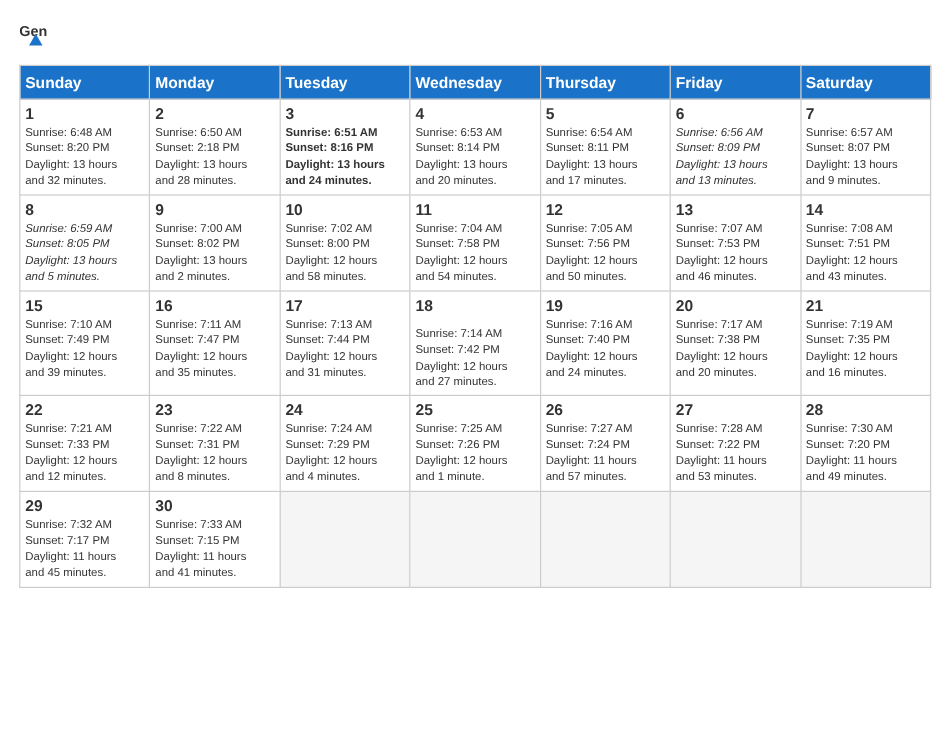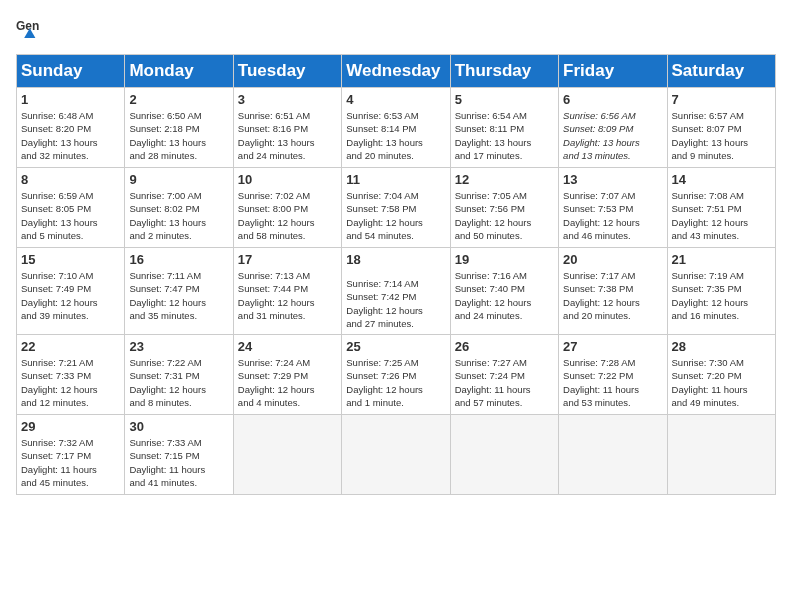--- a/index.html
+++ b/index.html
@@ -40,21 +40,21 @@
     table {
       width: 100%;
       border-collapse: collapse;
       font-size: 10.5px;
     }
     thead tr th {
       background-color: #1a73c8;
       color: #fff;
       padding: 6px 4px;
       text-align: left;
-      font-size: 17px;
+      font-size: 13px;
       font-weight: bold;
       border: 1px solid #ccc;
     }
     tbody tr td {
       border: 1px solid #ccc;
       vertical-align: top;
       padding: 4px 4px;
       width: calc(100% / 7);
       height: 80px;
       background: #fff;
@@ -118,21 +118,21 @@
         </td>
         <td>
           <span class="day-num">2</span>
           <div class="day-detail" style="white-space: pre-line;">Sunrise: 6:50 AM
 Sunset: 2:18 PM
 Daylight: 13 hours
 and 28 minutes.</div>
         </td>
         <td>
           <span class="day-num">3</span>
-          <div class="day-detail" style="white-space: pre-line;">Sunrise: 6:51 AM
+          <div class="day-detail" style="white-space: pre-line; font-weight: bold;">Sunrise: 6:51 AM
 Sunset: 8:16 PM
 Daylight: 13 hours
 and 24 minutes.</div>
         </td>
         <td>
           <span class="day-num">4</span>
           <div class="day-detail" style="white-space: pre-line;">Sunrise: 6:53 AM
 Sunset: 8:14 PM
 Daylight: 13 hours
 and 20 minutes.</div>
@@ -155,21 +155,21 @@
           <span class="day-num">7</span>
           <div class="day-detail" style="white-space: pre-line;">Sunrise: 6:57 AM
 Sunset: 8:07 PM
 Daylight: 13 hours
 and 9 minutes.</div>
         </td>
       </tr>
       <tr>
         <td>
           <span class="day-num">8</span>
-          <div class="day-detail" style="white-space: pre-line;">Sunrise: 6:59 AM
+          <div class="day-detail" style="white-space: pre-line; font-style: italic;">Sunrise: 6:59 AM
 Sunset: 8:05 PM
 Daylight: 13 hours
 and 5 minutes.</div>
         </td>
         <td>
           <span class="day-num">9</span>
           <div class="day-detail" style="white-space: pre-line;">Sunrise: 7:00 AM
 Sunset: 8:02 PM
 Daylight: 13 hours
 and 2 minutes.</div>

